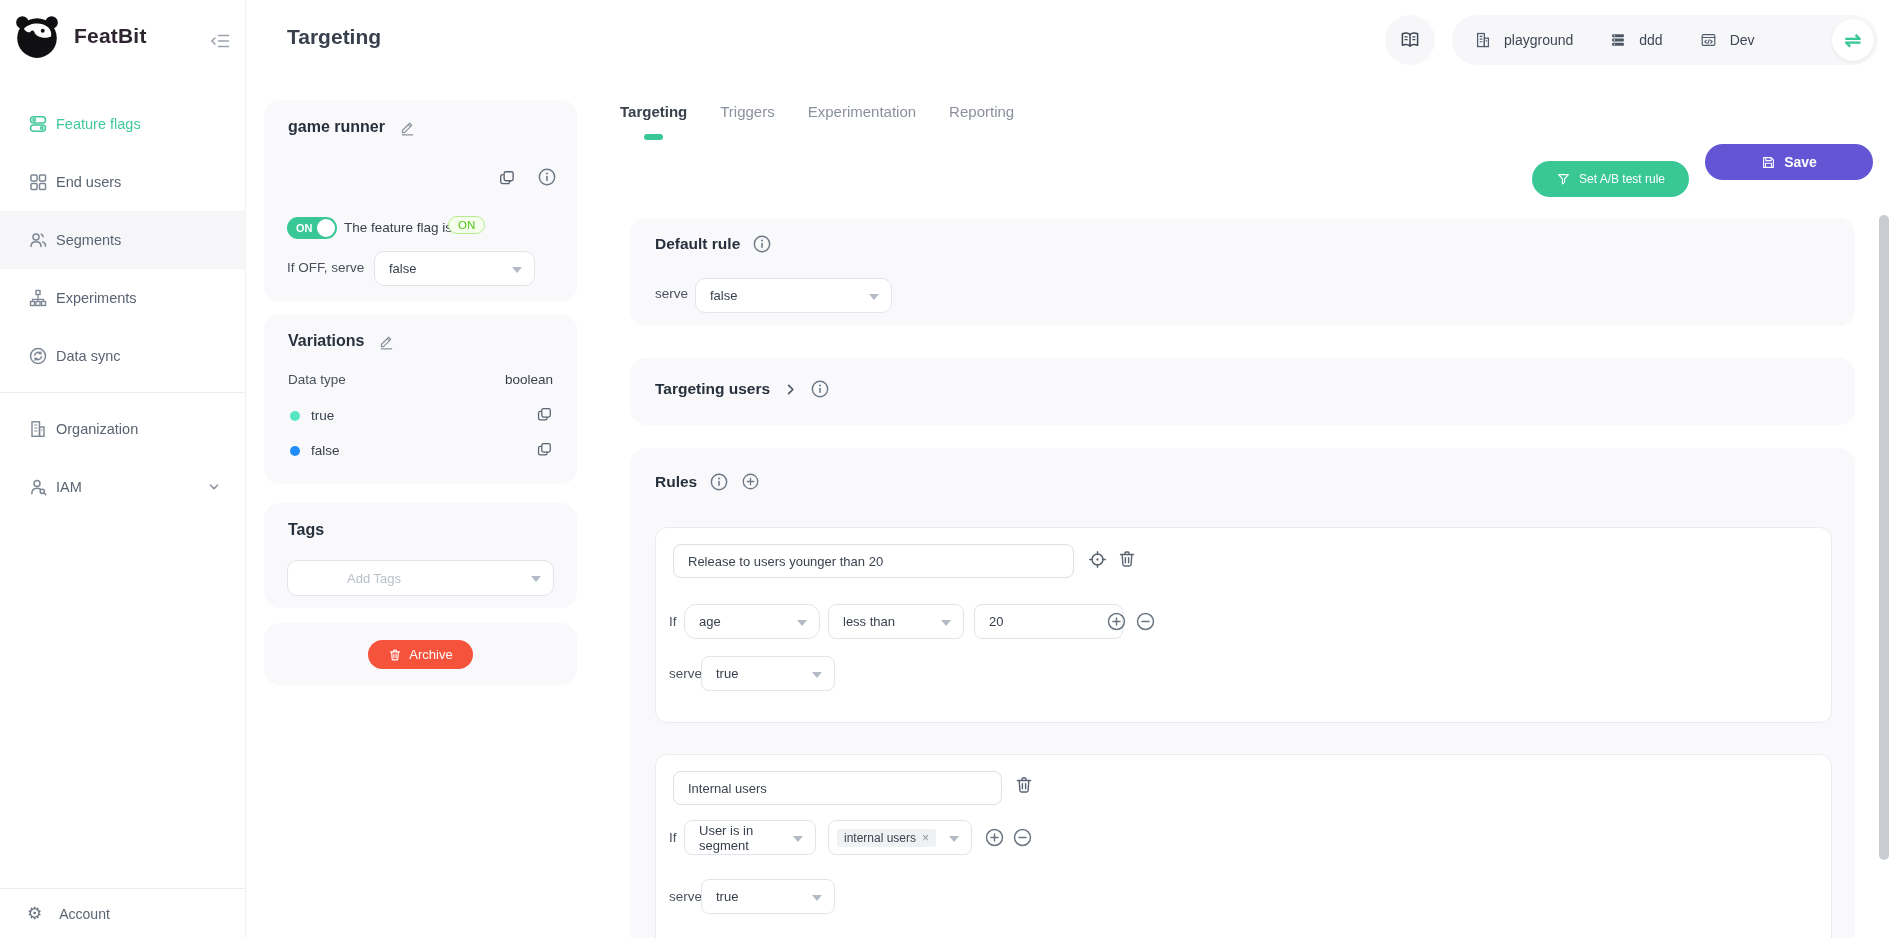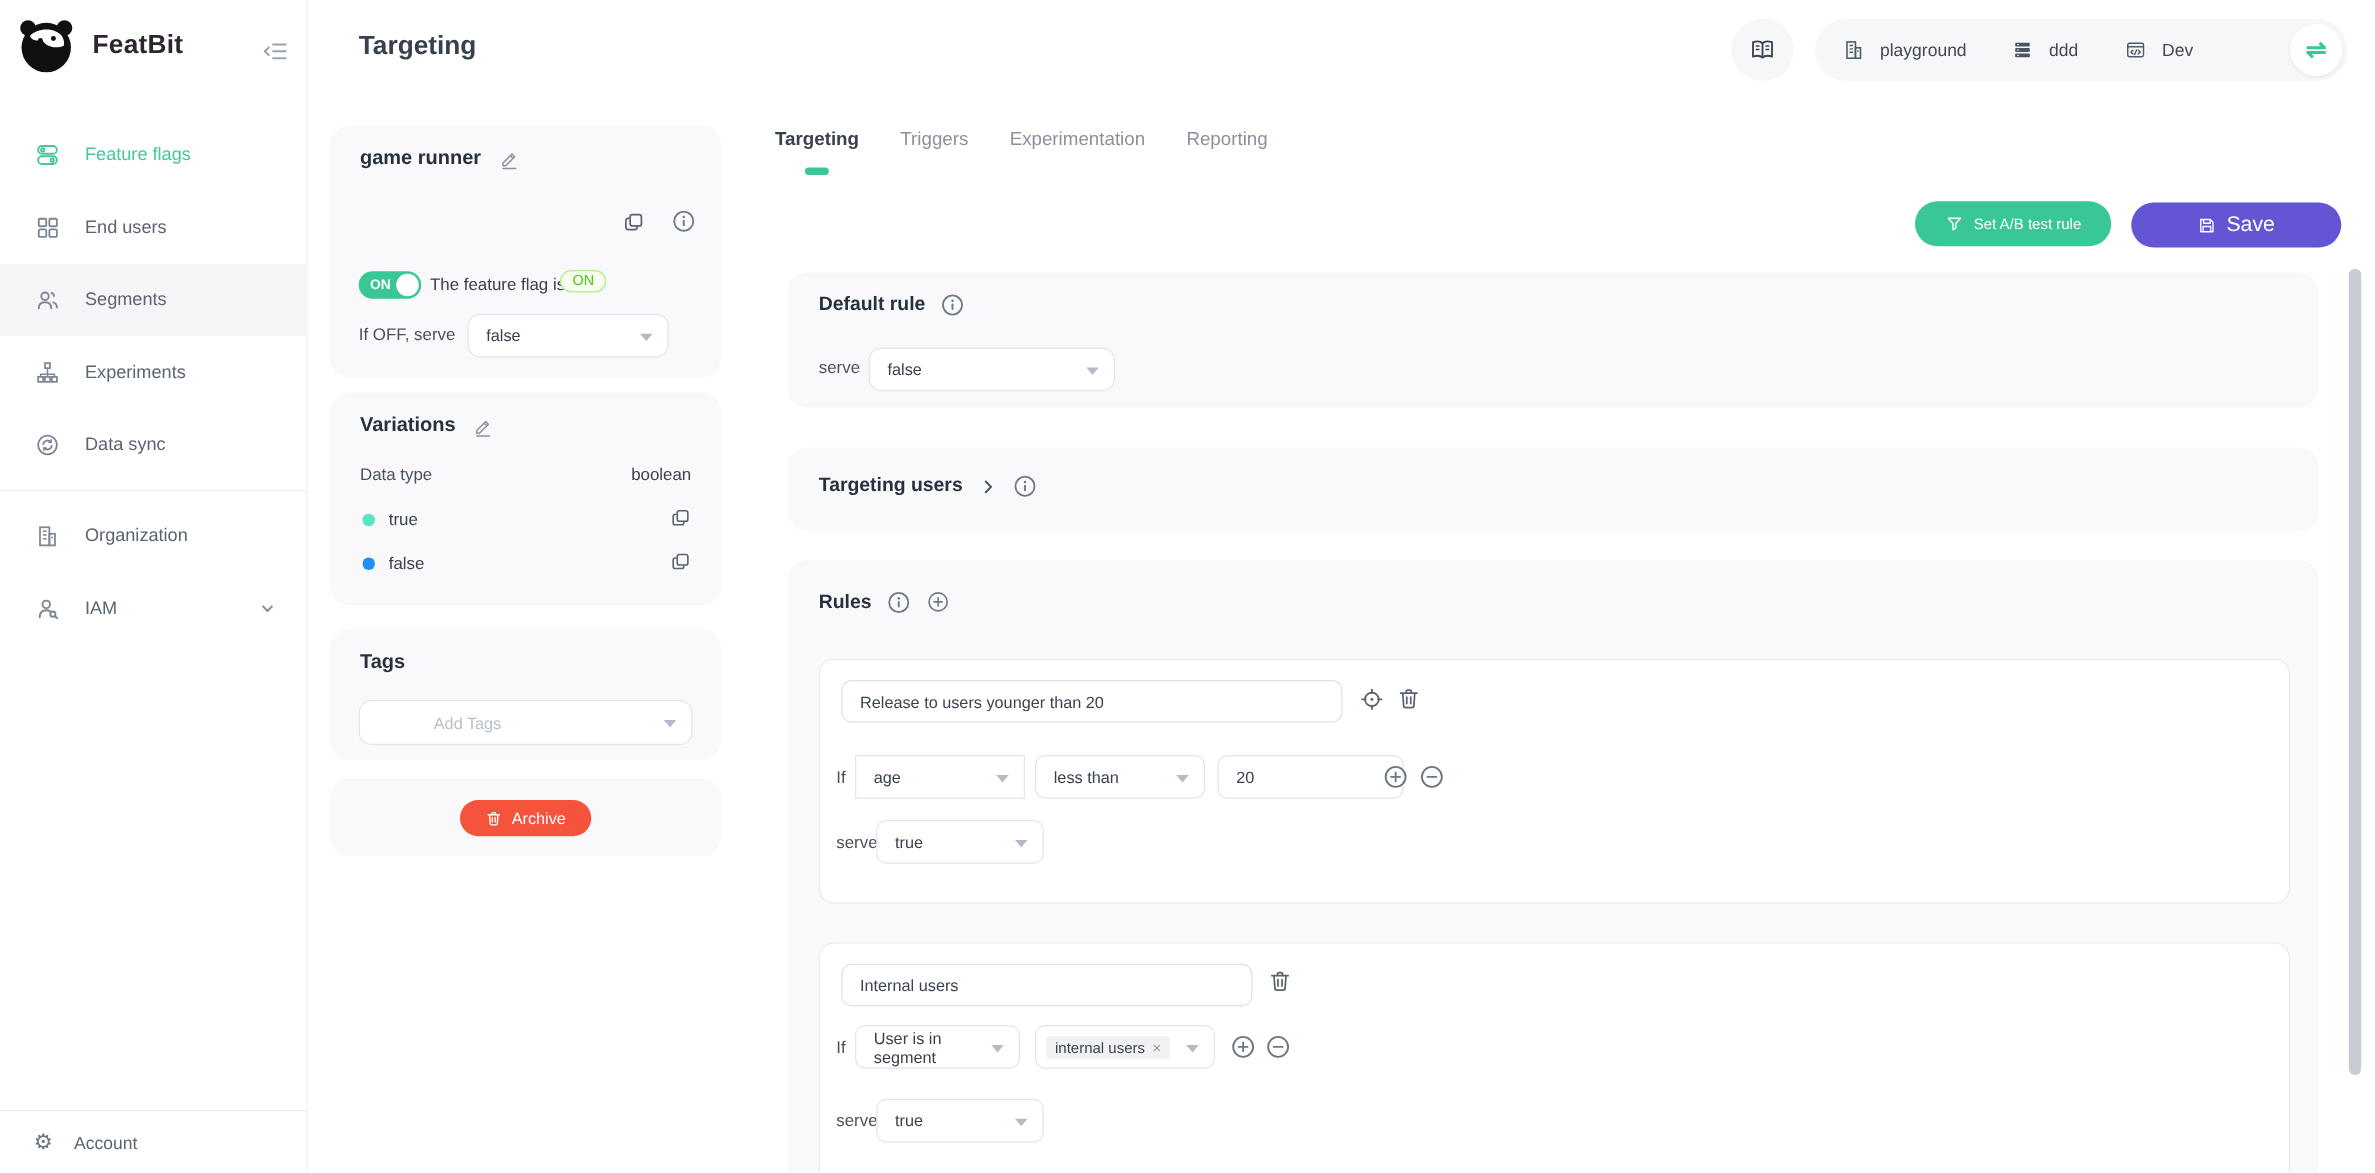--- a/index.html
+++ b/index.html
@@ -6,21 +6,21 @@
   .screen{position:relative;width:1900px;height:938px;background:#fff;overflow:hidden;
           font-family:"Liberation Sans",sans-serif;color:#333;}
   svg{display:block}
 
   
   .sidebar{position:absolute;left:0;top:0;width:246px;height:938px;background:#fff;border-right:1px solid #f0f1f3;box-sizing:border-box;}
   .logo{position:absolute;left:12px;top:11px;display:flex;align-items:center;gap:12px;}
   .logo-text{font-size:21px;font-weight:bold;color:#2e2530;letter-spacing:.2px;}
   .collapse{position:absolute;left:209px;top:31px;color:#9aa3ad;cursor:pointer;}
   .nav{position:absolute;top:95px;left:0;width:100%;}
-  .nav-item{display:flex;align-items:center;height:58px;padding-left:28px;gap:20px;font-size:14.5px;color:#5a6472;cursor:pointer;}
+  .nav-item{display:flex;align-items:center;height:58px;padding-left:28px;gap:8px;font-size:14.5px;color:#5a6472;cursor:pointer;}
   .nav-item .chev{margin-left:auto;margin-right:24px;}
   .nav-hl{background:#f6f6f8;}
   .nav-divider{height:1px;background:#ececef;margin:7px 0;}
   .nav-ic{width:20px;height:20px;flex:0 0 20px;color:#7d8794;}
   .account{position:absolute;left:0;bottom:0;width:246px;height:50px;border-top:1px solid #ececef;display:flex;align-items:center;padding-left:27px;gap:17px;font-size:14px;color:#5a6472;box-sizing:border-box;cursor:pointer;}
   .gear{font-size:17px;color:#6b7480;line-height:1;}
 
   
   .page-title{position:absolute;left:287px;top:25px;font-size:21px;font-weight:bold;color:#39404d;}
   .doc-btn{position:absolute;left:1385px;top:15px;width:50px;height:50px;border-radius:25px;background:#f7f7f9;display:flex;align-items:center;justify-content:center;cursor:pointer;}
@@ -54,21 +54,21 @@
   .dot{position:absolute;width:10px;height:10px;border-radius:50%;}
   .archive-btn{position:absolute;left:104px;top:17px;width:105px;height:29px;border-radius:15px;display:flex;align-items:center;justify-content:center;gap:7px;color:#fff;font-size:13px;cursor:pointer;}
 
   
   .tabs{position:absolute;left:620px;top:103px;display:flex;gap:33px;font-size:15px;color:#8b919c;}
   .tab{cursor:pointer;}
   .tab.active{color:#3a414d;font-weight:bold;}
   .tab-ink{position:absolute;left:644px;top:134px;width:19px;height:6px;border-radius:3px;}
   .btn{position:absolute;height:36px;border:none;border-radius:18px;display:flex;align-items:center;justify-content:center;gap:8px;color:#fff;cursor:pointer;font-family:"Liberation Sans",sans-serif;}
   .btn-ab{left:1532px;top:161px;width:157px;font-size:12px;}
-  .btn-save{left:1705px;top:162px;width:168px;font-size:17px;}
+  .btn-save{left:1705px;top:144px;width:168px;font-size:14px;font-weight:bold;}
 
   .mcard{position:absolute;left:630px;width:1225px;background:#f9f9fb;border-radius:16px;}
   .card-default{top:218px;height:108px;}
   .card-targeting-users{top:358px;height:67px;}
   .card-rules{top:448px;height:500px;}
   .mcard-title{font-size:15.5px;font-weight:bold;color:#27303d;}
   .title-row{position:absolute;left:25px;display:flex;align-items:center;gap:13px;}
 
   .rcard{position:absolute;left:25px;width:1175px;background:#fff;border:1px solid #eaebee;border-radius:12px;}
   .rule-1{top:79px;height:194px;}
@@ -429,21 +429,21 @@
         </svg>
       </span>
       <span class="ric" style="left:461px;top:21px;">
         <svg width="20" height="20" viewBox="0 0 20 20" fill="none" stroke="currentColor" stroke-width="1.4" stroke-linecap="round" stroke-linejoin="round">
           <path d="M3.5 5.5h13M8 5.5V4a1 1 0 0 1 1-1h2a1 1 0 0 1 1 1v1.5M5.2 5.5l.7 10a1.6 1.6 0 0 0 1.6 1.5h5a1.6 1.6 0 0 0 1.6-1.5l.7-10"></path>
           <path d="M8.4 8.6v5.2M11.6 8.6v5.2"></path>
         </svg>
       </span>
 
       <span class="rlabel" style="left:13px;top:86px;">If</span>
-      <div class="sel" style="left:28px;top:76px;width:136px;border-radius:0;">
+      <div class="sel" style="left:28px;top:76px;width:136px;border-radius:12px;">
         <span>age</span>
         <span class="caret"></span>
       </div>
       <div class="sel" style="left:172px;top:76px;width:136px;border-radius:8px;">
         <span>less than</span>
         <span class="caret"></span>
       </div>
       <input class="num-input" style="left: 318px; top: 76px; width: 149px;" value="20">
       <span class="ric" style="left:450px;top:83px;">
         <svg width="21" height="21" viewBox="0 0 20 20" fill="none" stroke="#6c7683" stroke-width="1.4" stroke-linecap="round">

